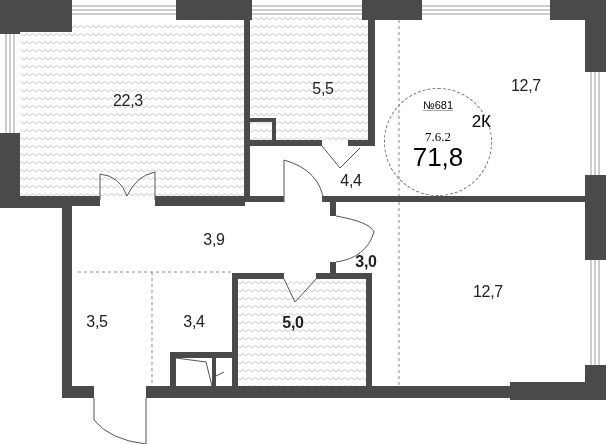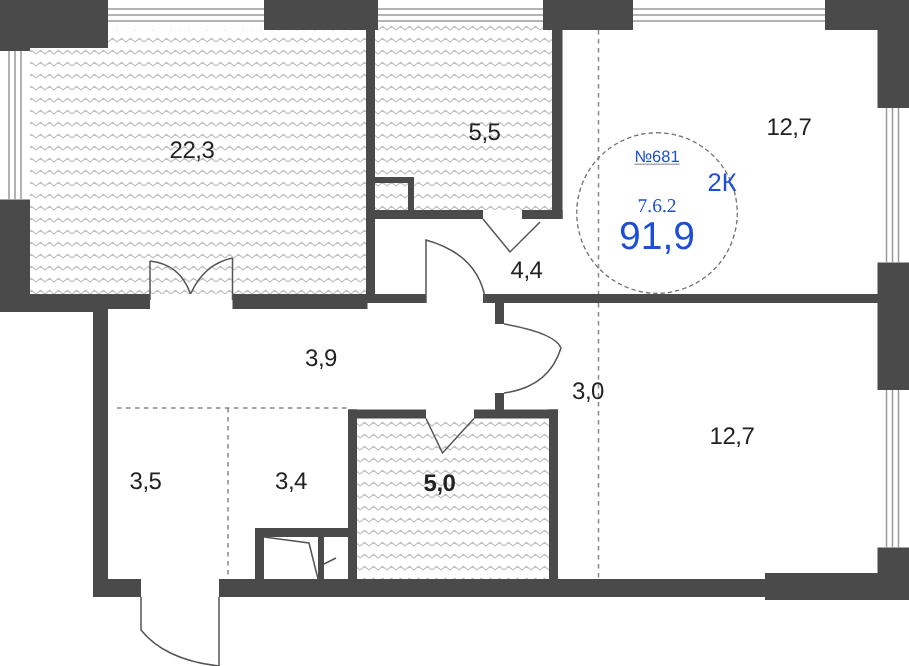--- a/index.html
+++ b/index.html
@@ -1,19 +1,19 @@
 <!DOCTYPE html>
 <html><head>
 <meta charset="utf-8">
 <style>
   html, body { margin:0; padding:0; background:#ffffff; }
   body { width:606px; height:444px; overflow:hidden; position:relative; font-family:"Liberation Sans", sans-serif; }
   #plan { position:absolute; left:0; top:0; width:606px; height:444px; }
   .lbl { position:absolute; color:#222; font-size:16px; transform:translate(-50%,-50%); white-space:nowrap; letter-spacing:-0.3px; }
-  .badge { position:absolute; left:384px; top:88px; width:106px; height:106px; border:1px dashed #777; border-radius:50%; text-align:center; color:#1d4ed8; }
+  .badge { position:absolute; left:384px; top:88px; width:106px; height:106px; border:1px dashed #777; border-radius:50%; text-align:center; color:#000000; }
   .badge .num { font-size:11px; margin-top:10px; text-decoration:underline; text-decoration-color:#aaa; }
   .badge .rooms { font-size:17px; line-height:17px; margin-top:2px;text-align:right; }
   .badge .sect { font-size:13px; line-height:14px;font-family:Liberation Serif, serif; }
   .badge .area { font-size:26px; line-height:26px; }
 </style>
 </head>
 <body>
 
 <svg id="plan" viewBox="0 0 606 444" xmlns="http://www.w3.org/2000/svg">
   <defs>
@@ -117,24 +117,24 @@
     <path d="M176 358 L206 362 L212 386"></path>
     <path d="M216 376 L224 372"></path>
   </g>
 </svg>
 
 <div class="lbl" style="left:128px;top:101px;">22,3</div>
 <div class="lbl" style="left:323px;top:89px;">5,5</div>
 <div class="lbl" style="left:526px;top:86px;">12,7</div>
 <div class="lbl" style="left:351px;top:181px;">4,4</div>
 <div class="lbl" style="left:214px;top:240px;">3,9</div>
-<div class="lbl" style="left:392px;top:262px;">3,0</div>
+<div class="lbl" style="left:366px;top:262px;font-weight:bold;">3,0</div>
 <div class="lbl" style="left:488px;top:292px;">12,7</div>
 <div class="lbl" style="left:97px;top:322px;">3,5</div>
 <div class="lbl" style="left:194px;top:322px;">3,4</div>
 <div class="lbl" style="left:293px;top:323px;font-weight:bold;">5,0</div>
 
 <div class="badge">
   <div class="num">№681</div>
   <div class="rooms">2К</div>
   <div class="sect">7.6.2</div>
-  <div class="area">91,9</div>
+  <div class="area">71,8</div>
 </div>
 
 </body></html>

